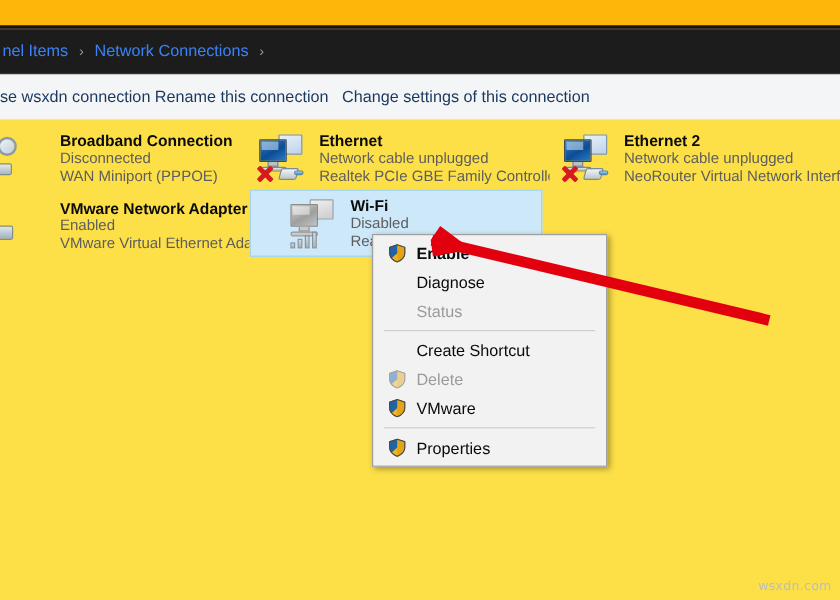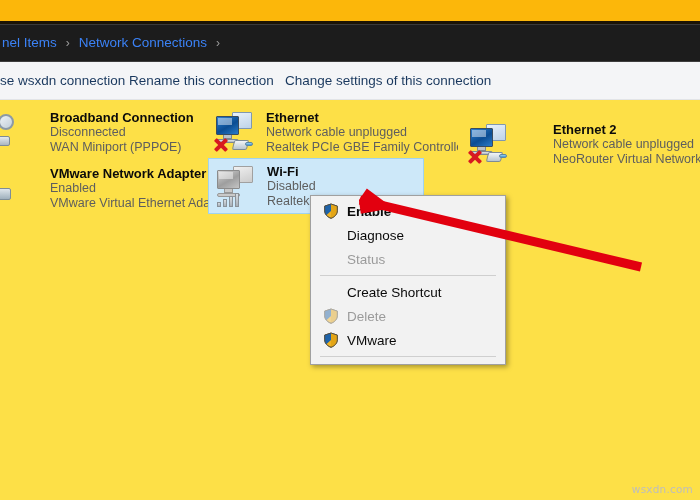--- a/index.html
+++ b/index.html
@@ -247,21 +247,21 @@
           </div>
         <div class="redx"></div>
       </div>
       <div class="tile-text">
         <div class="tile-name">Ethernet</div>
         <div class="tile-status">Network cable unplugged</div>
         <div class="tile-device">Realtek PCIe GBE Family Controller</div>
       </div>
     </div>
 
-    <div class="tile" style="left:462px; top:17px; width:238px;gap:33px;">
+    <div class="tile" style="left:462px; top:5px; width:238px;">
       <div class="tile-icon">
         <div class="mon">
             <div class="back"></div>
             <div class="front">
               <i></i>
             </div>
             <div class="stand"></div>
             <div class="base"></div>
           </div>
         <div class="plug">
@@ -281,21 +281,21 @@
       <div class="tile-icon">
         <div class="vmnet-chip"></div>
       </div>
       <div class="tile-text">
         <div class="tile-name">VMware Network Adapter VMnet8</div>
         <div class="tile-status">Enabled</div>
         <div class="tile-device">VMware Virtual Ethernet Adapter ...</div>
       </div>
     </div>
 
-    <div class="tile selected" style="left:208px; top:58px; width:216px; height:56px;">
+    <div class="tile selected" style="left:208px; top:58px; width:244px; height:56px;padding-left:25px;">
       <div class="tile-icon">
         <div class="mon gray">
             <div class="back"></div>
             <div class="front">
               <i></i>
             </div>
             <div class="stand"></div>
             <div class="base"></div>
           </div>
         <div class="wifibars">
@@ -361,20 +361,31 @@
           <path d="M8 1 L14.3 3.1 V7.8 C14.3 11.3 11.6 14 8 15.3 Z" fill="#e3a516"></path>
           <path d="M8 1 L1.7 3.1 V7.8 C1.7 9.5 2.3 11 3.3 12.3 L8 8 Z" fill="#1f63a8"></path>
           <path d="M8 1 L14.3 3.1 V7.8 C14.3 11.3 11.6 14 8 15.3 C4.4 14 1.7 11.3 1.7 7.8 V3.1 Z" fill="none" stroke="#4a4a4a" stroke-width="0.9"></path>
         </svg>
       </span>
       <span>VMware</span>
     </div>
 
     <div class="ctx-sep"></div>
 
+    <div class="ctx-item">
+      <span class="ctx-shield">
+        <svg width="16" height="16" viewBox="0 0 16 16">
+          <path d="M8 1 L14.3 3.1 V7.8 C14.3 11.3 11.6 14 8 15.3 C4.4 14 1.7 11.3 1.7 7.8 V3.1 Z" fill="#f0b323" stroke="#6d5411" stroke-width="0.8"></path>
+          <path d="M8 1 L14.3 3.1 V7.8 C14.3 11.3 11.6 14 8 15.3 Z" fill="#e3a516"></path>
+          <path d="M8 1 L1.7 3.1 V7.8 C1.7 9.5 2.3 11 3.3 12.3 L8 8 Z" fill="#1f63a8"></path>
+          <path d="M8 1 L14.3 3.1 V7.8 C14.3 11.3 11.6 14 8 15.3 C4.4 14 1.7 11.3 1.7 7.8 V3.1 Z" fill="none" stroke="#4a4a4a" stroke-width="0.9"></path>
+        </svg>
+      </span>
+      <span>Properties</span>
+    </div>
 
   </div>
 
   <svg class="arrow-svg" viewBox="0 0 700 500">
     <g id="arrow-group">
       <line id="arrow-line" x1="641" y1="267" x2="359.9231581914149" y2="200.13091263424792" stroke="#e2000f" stroke-width="9" stroke-linecap="butt"></line>
       <polygon id="arrow-head" points="393,208 366.82332004403605,188.4096598681127 358.95030990292713,199.8994688881964 360.8057826466962,213.7037153687954" fill="#e2000f"></polygon>
     </g>
   </svg>
 

